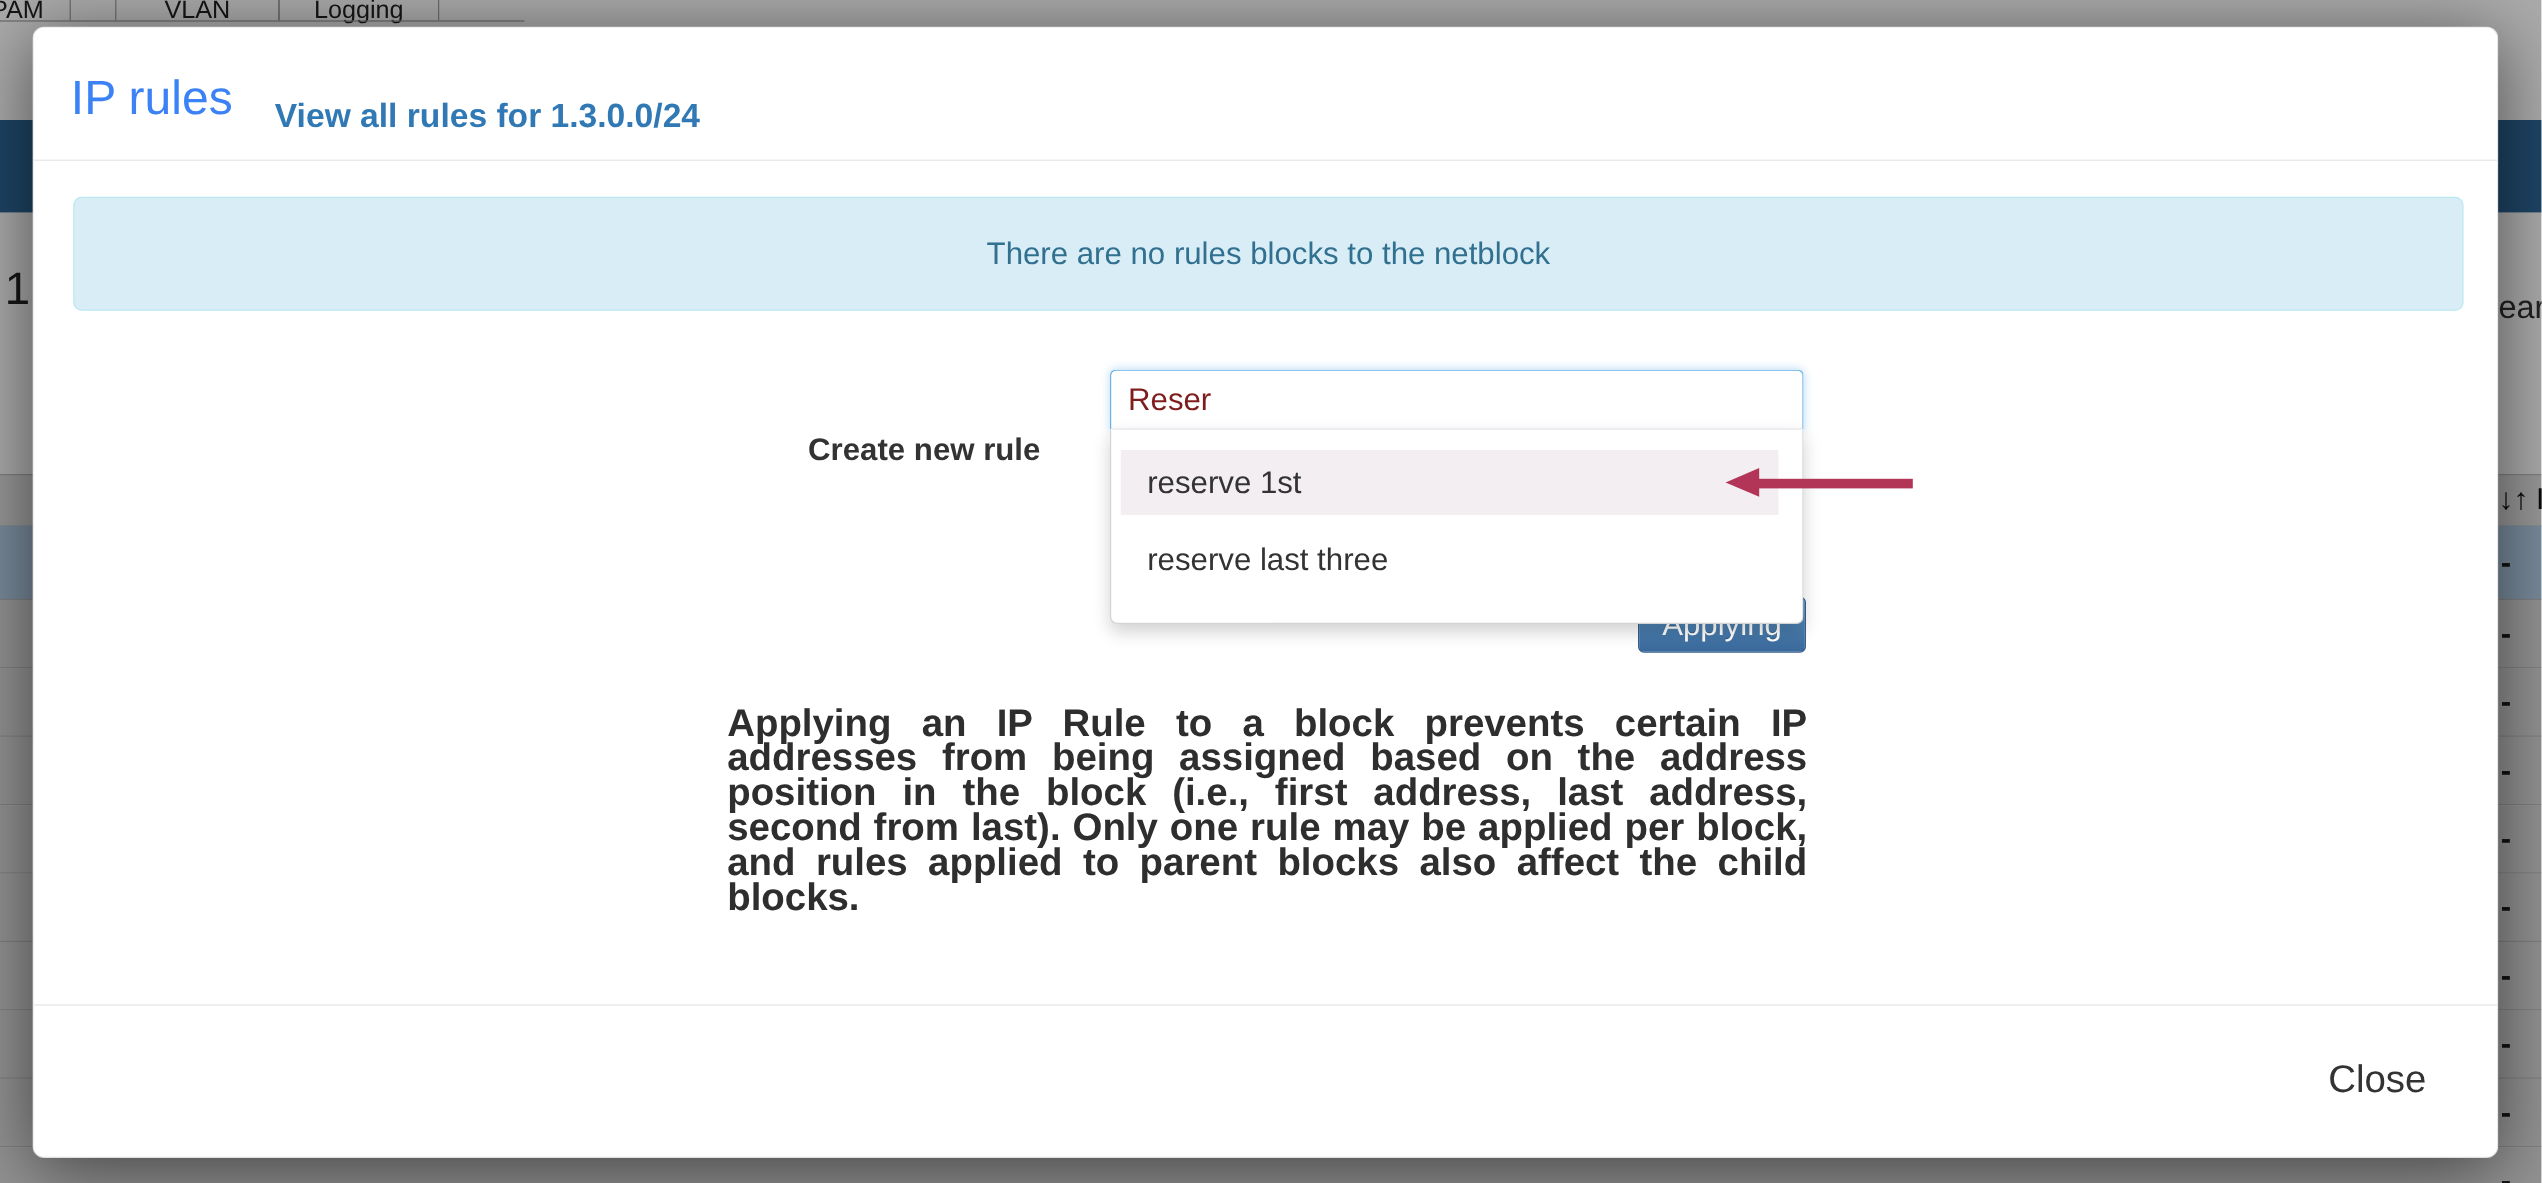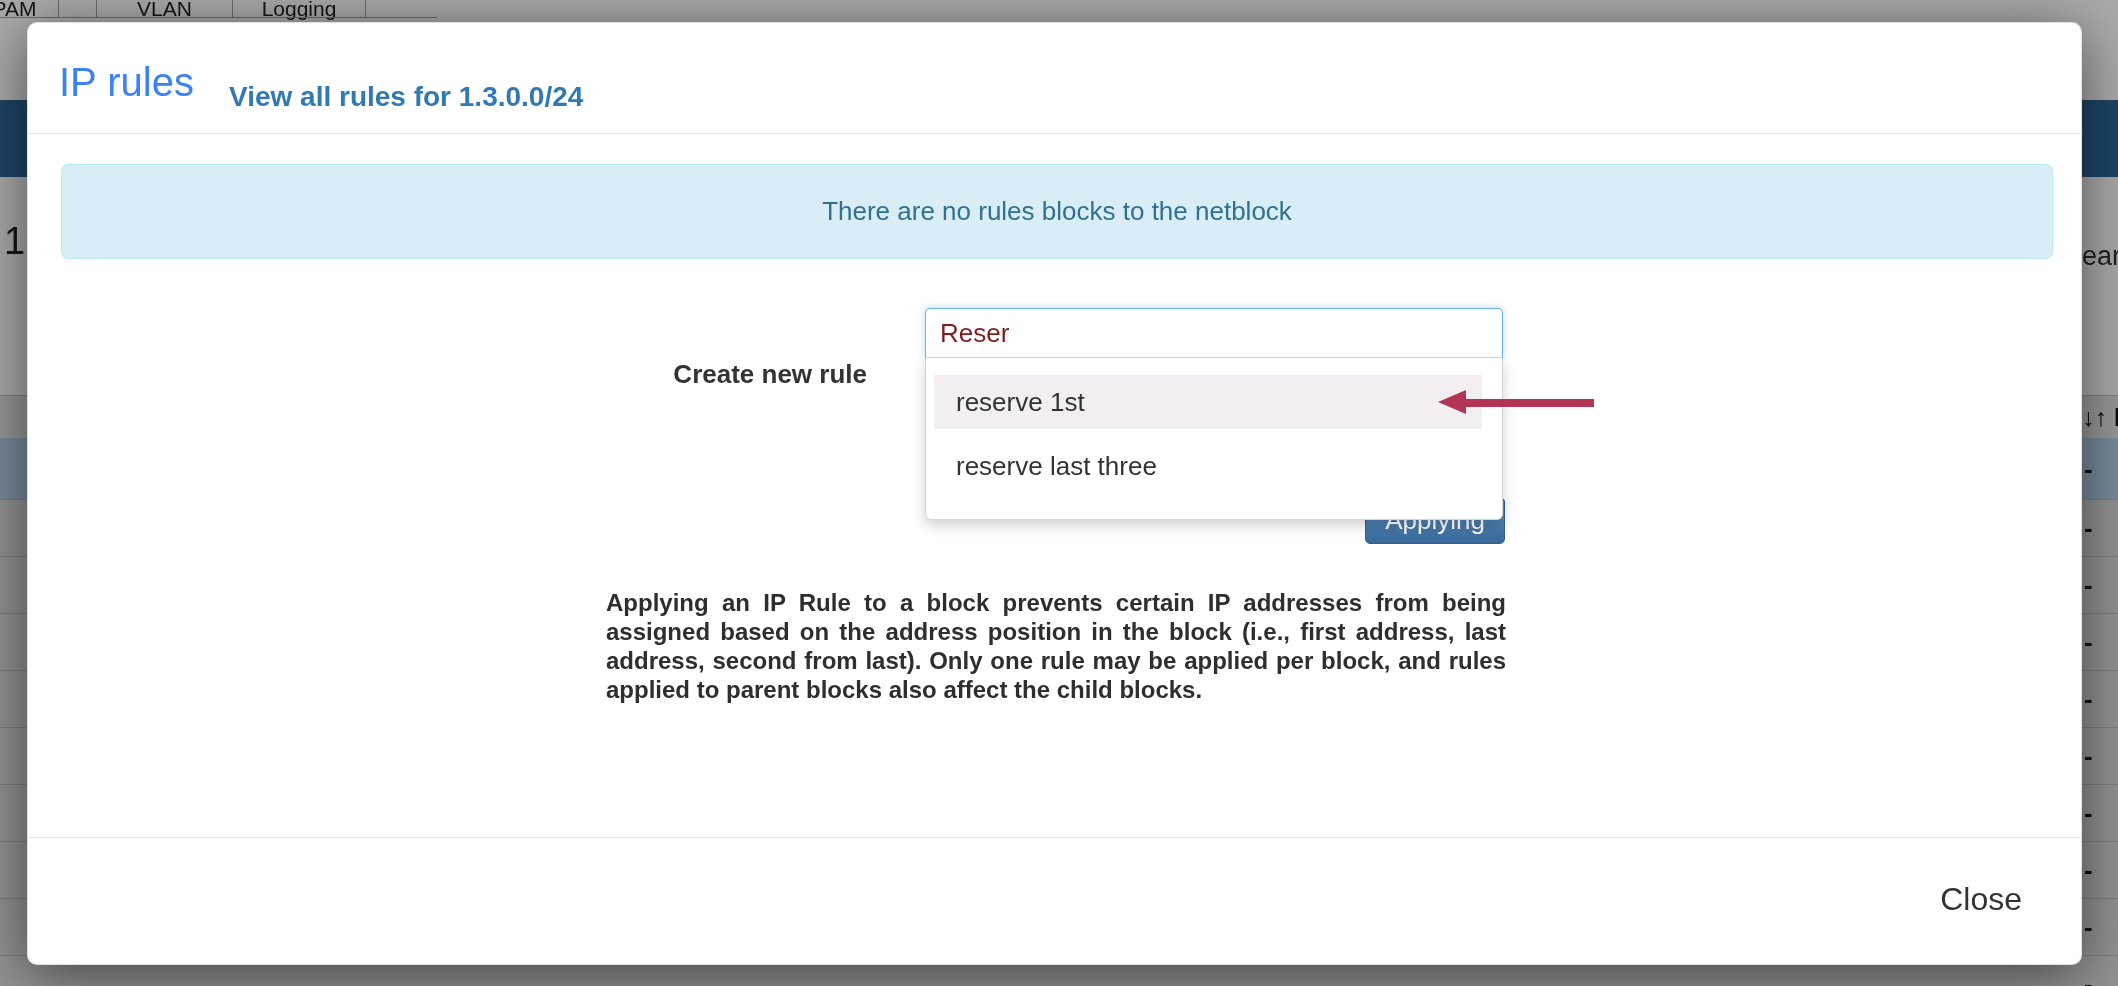--- a/index.html
+++ b/index.html
@@ -70,21 +70,21 @@
   .dd-option.plain{top:81px;}
 
   .continue-btn{position:absolute;left:1337px;top:474px;width:140px;height:47px;z-index:1;
                 border:1px solid #35608e;border-radius:5px;
                 background:linear-gradient(var(--button-top,#5e9ac7),var(--button-bottom,#3a689b));
                 color:#fff;font-size:26px;display:flex;align-items:center;justify-content:center;
                 font-family:"Liberation Sans",sans-serif;cursor:pointer;
                 text-shadow:0 -1px 0 rgba(0,0,0,0.25);}
 
   .description{position:absolute;left:578px;top:565px;width:900px;
-               font-size:24px;line-height:29px;font-weight:700;color:#2e2e2e;text-align:justify;}
+               font-size:32px;line-height:29px;font-weight:700;color:#2e2e2e;text-align:justify;}
 
   .footer-divider{position:absolute;left:0;top:814px;width:100%;height:1px;background:#e5e5e5;}
   .close-btn{position:absolute;right:55px;top:855px;font-size:32px;line-height:38px;color:#333;
              background:none;border:none;font-family:"Liberation Sans",sans-serif;cursor:pointer;padding:2px 4px;}
 
   
   .arrow{position:absolute;left:1438px;top:390px;width:156px;height:25px;z-index:10;}
   .arrow .head{position:absolute;left:0;top:0;width:0;height:0;
                border-top:12.5px solid transparent;border-bottom:12.5px solid transparent;
                border-right:28px solid var(--annotation-arrow,#b23457);}

